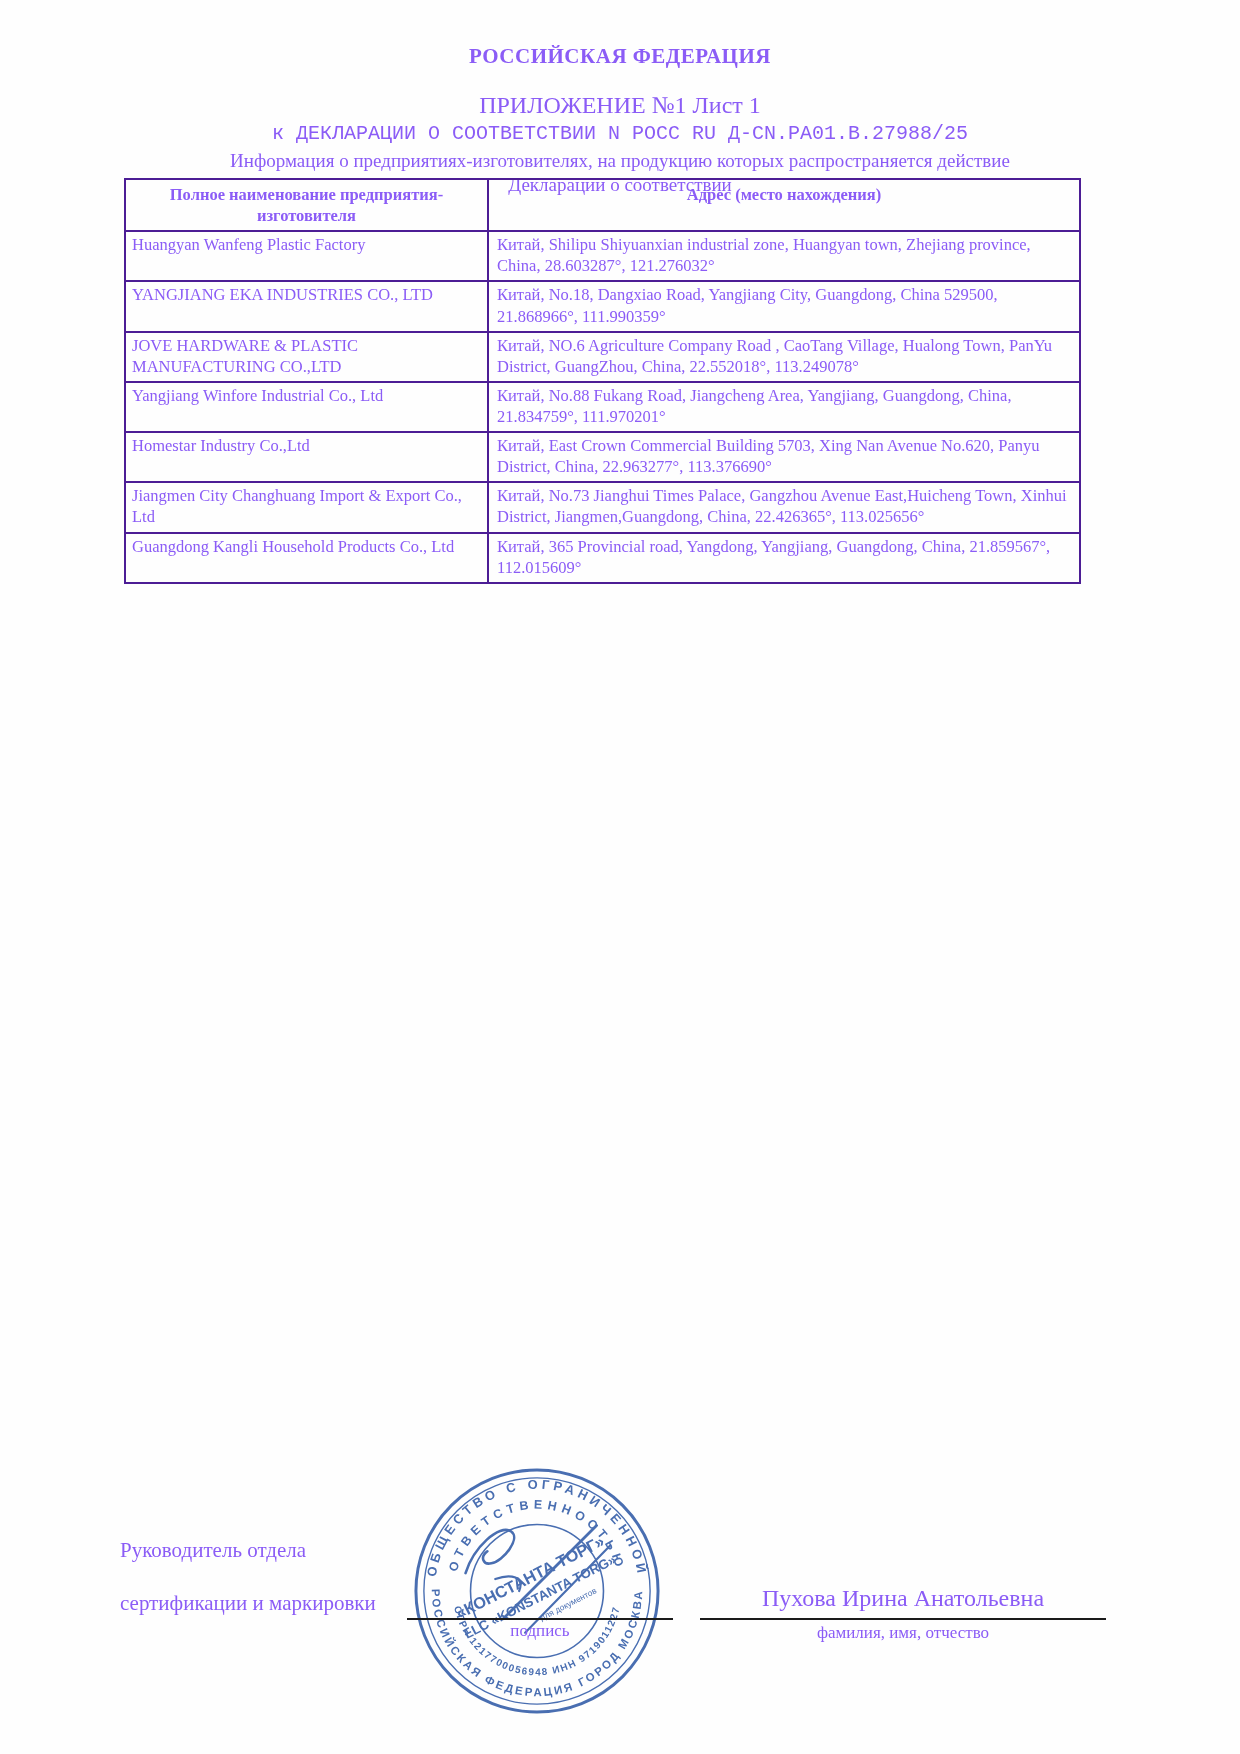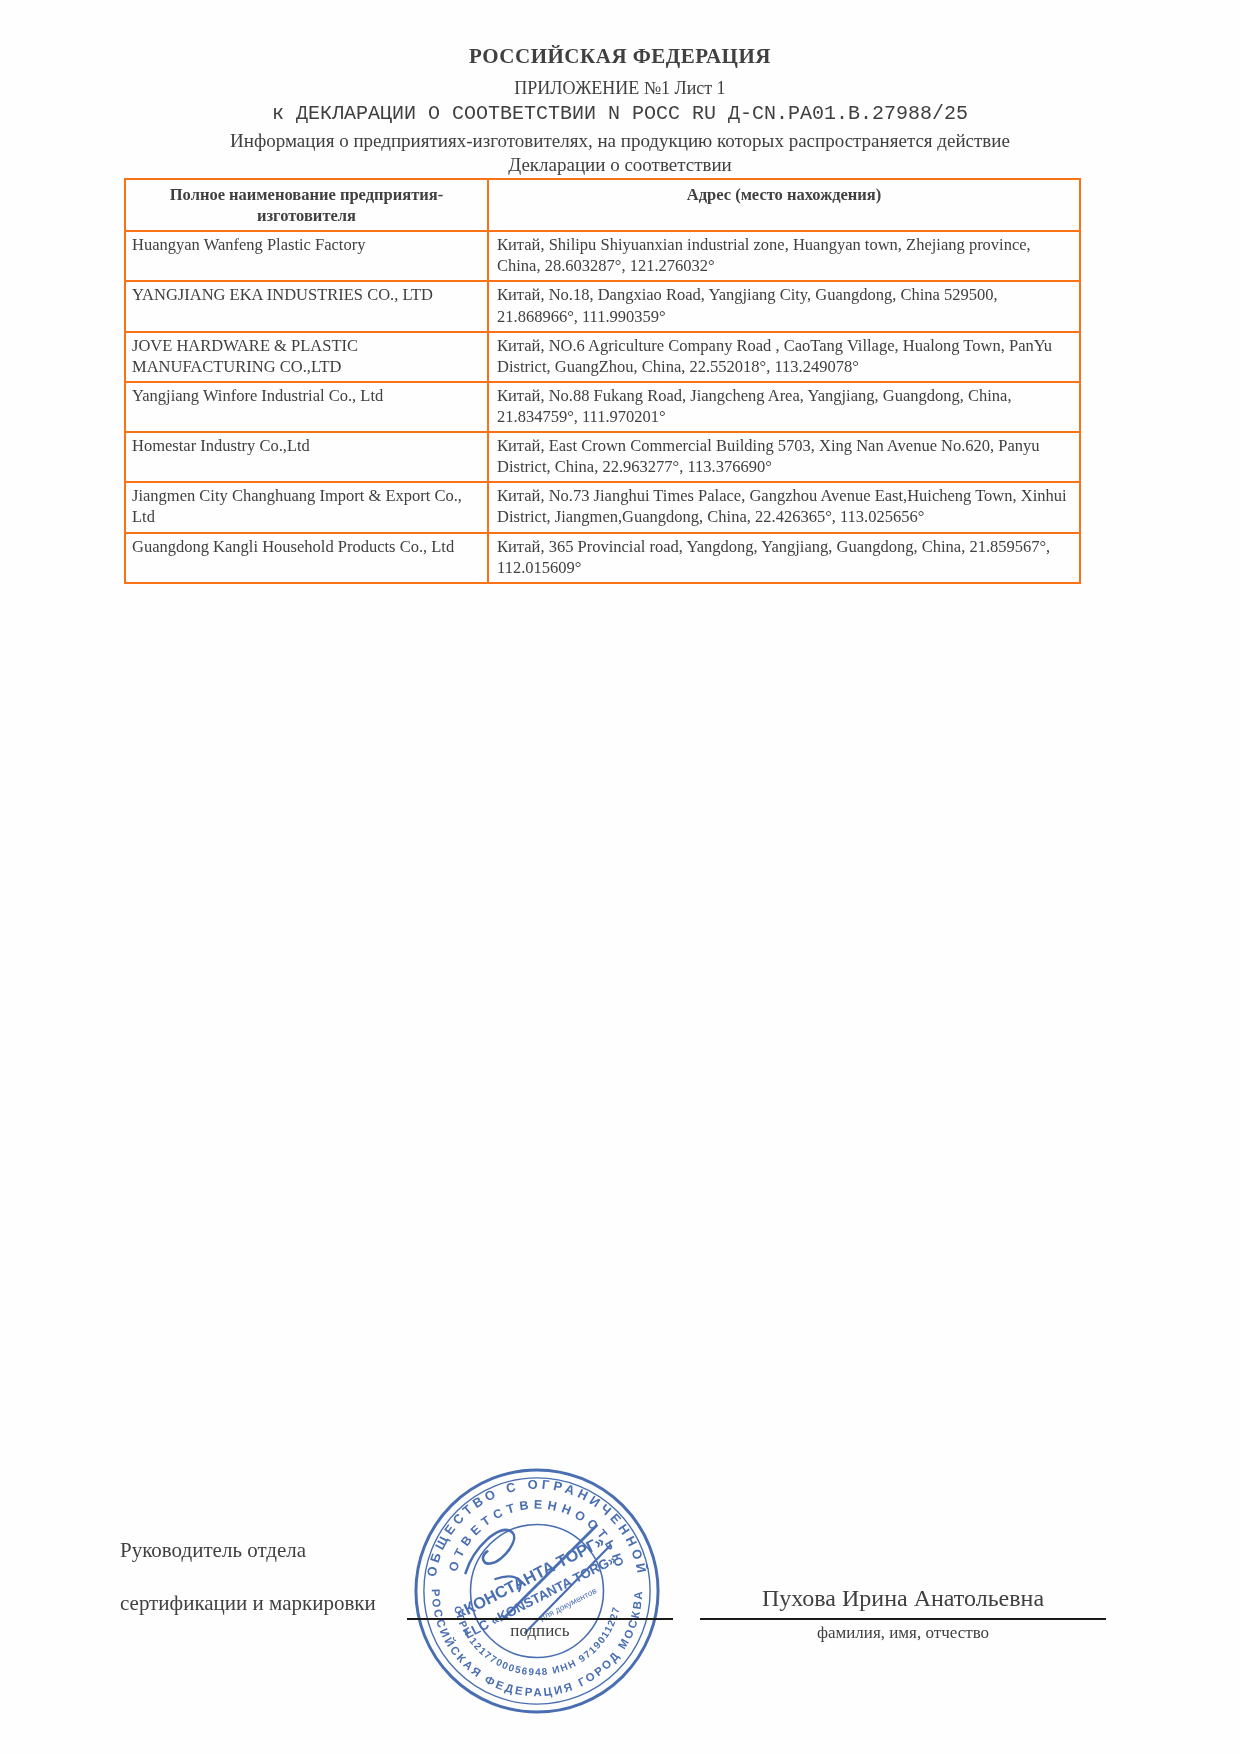--- a/index.html
+++ b/index.html
@@ -1,36 +1,36 @@
 <!DOCTYPE html>
 <html><head>
 <meta charset="utf-8">
 <style>
   html,body { margin:0; padding:0; background:#e8e8e8; }
   .page {
     position:relative; width:1240px; height:1754px; margin:0 auto;
     background:#fefefe; overflow:hidden;
     font-family:"Liberation Serif","DejaVu Serif",serif;
-    color:#404040;
+    color:#8b5cf6;
   }
   
   .doc-header { position:absolute; left:0; top:44px; width:100%; text-align:center; }
   .h-line1 { font-size:21px; font-weight:bold; letter-spacing:0.5px; }
-  .h-line2 { font-size:18px; margin-top:9px; }
+  .h-line2 { font-size:24px; margin-top:23px; }
   .h-line3 { font-size:20px; margin-top:3px;font-family:Liberation Mono, monospace; }
   .h-line4 { font-size:19px; margin-top:5px; }
   .h-line5 { font-size:19px; margin-top:2px; }
   
   .man-table {
     position:absolute; left:124px; top:178px; width:957px;
     border-collapse:collapse; table-layout:fixed;
     font-size:16.5px; line-height:1.28;
   }
   .man-table th, .man-table td {
-    border:2px solid #f97316; vertical-align:top; padding:2px 8px 4px 8px;
+    border:2px solid #4c1d95; vertical-align:top; padding:2px 8px 4px 8px;
   }
   .man-table th { font-weight:bold; text-align:center; padding:4px 8px; }
   .man-table col.c-name { width:363px; }
   .man-table td:first-child { padding-left:6px; }
   
   .left-title {
     position:absolute; left:120px; top:1524px; width:308px;
     font-size:21px; line-height:53px;
   }
   .sig-line1 { position:absolute; left:407px; top:1618px; width:266px; border-top:2px solid #1a1a1a; }

